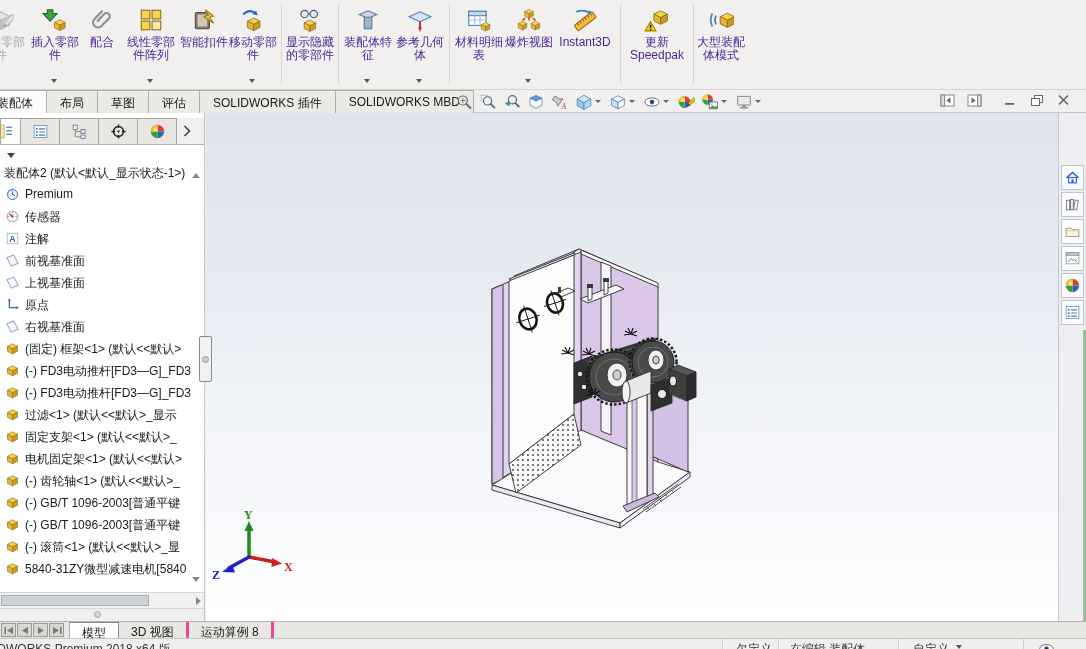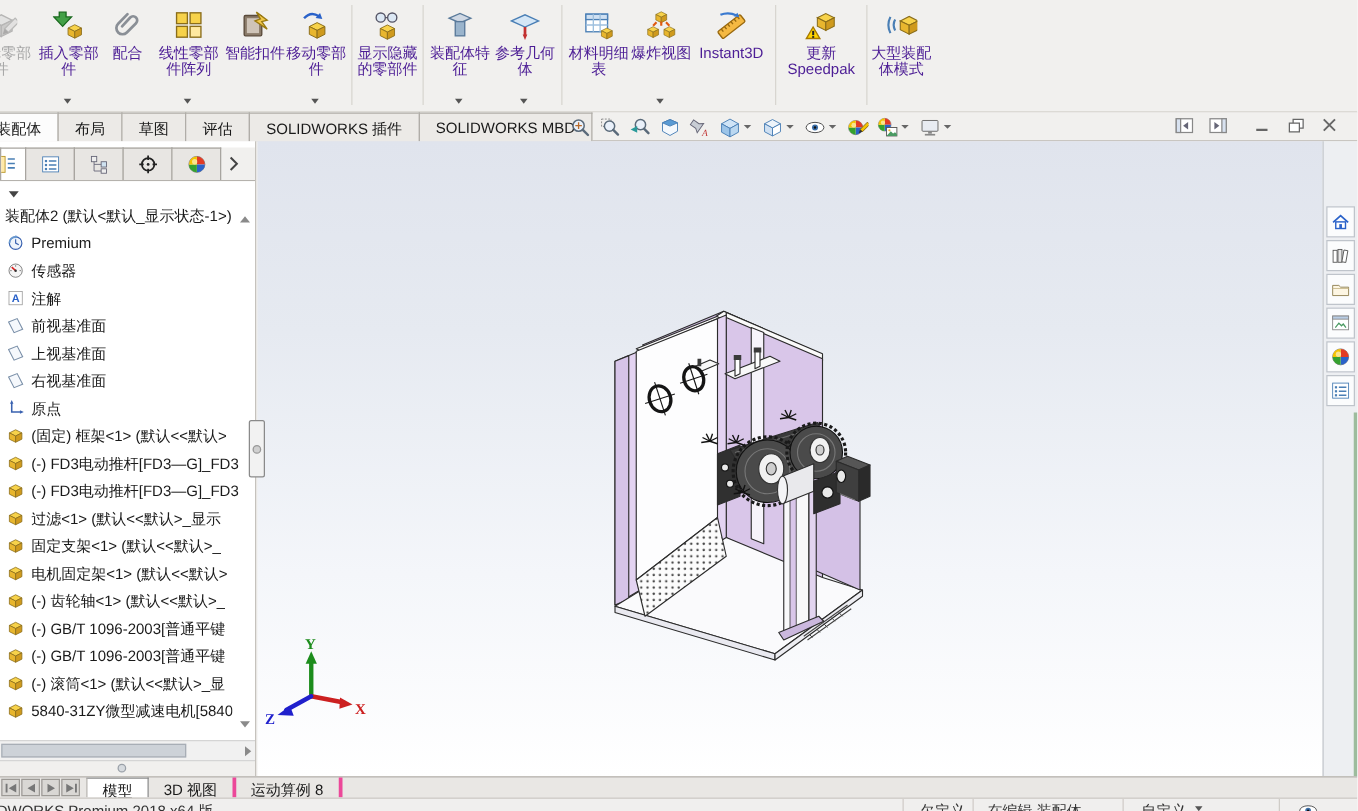--- a/index.html
+++ b/index.html
@@ -625,29 +625,29 @@
           <span class="tl">前视基准面</span>
         </div>
       <div class="trow">
           <svg class="ti">
             <use href="#s-plane"></use>
           </svg>
           <span class="tl">上视基准面</span>
         </div>
       <div class="trow">
           <svg class="ti">
+            <use href="#s-origin"></use>
+          </svg>
+          <span class="tl">原点</span>
+        </div>
+      <div class="trow">
+          <svg class="ti">
             <use href="#s-plane"></use>
           </svg>
           <span class="tl">右视基准面</span>
-        </div>
-      <div class="trow">
-          <svg class="ti">
-            <use href="#s-origin"></use>
-          </svg>
-          <span class="tl">原点</span>
         </div>
       <div class="trow">
           <svg class="ti">
             <use href="#s-part"></use>
           </svg>
           <span class="tl">(固定) 框架&lt;1&gt; (默认&lt;&lt;默认&gt;</span>
         </div>
       <div class="trow">
           <svg class="ti">
             <use href="#s-part"></use>

